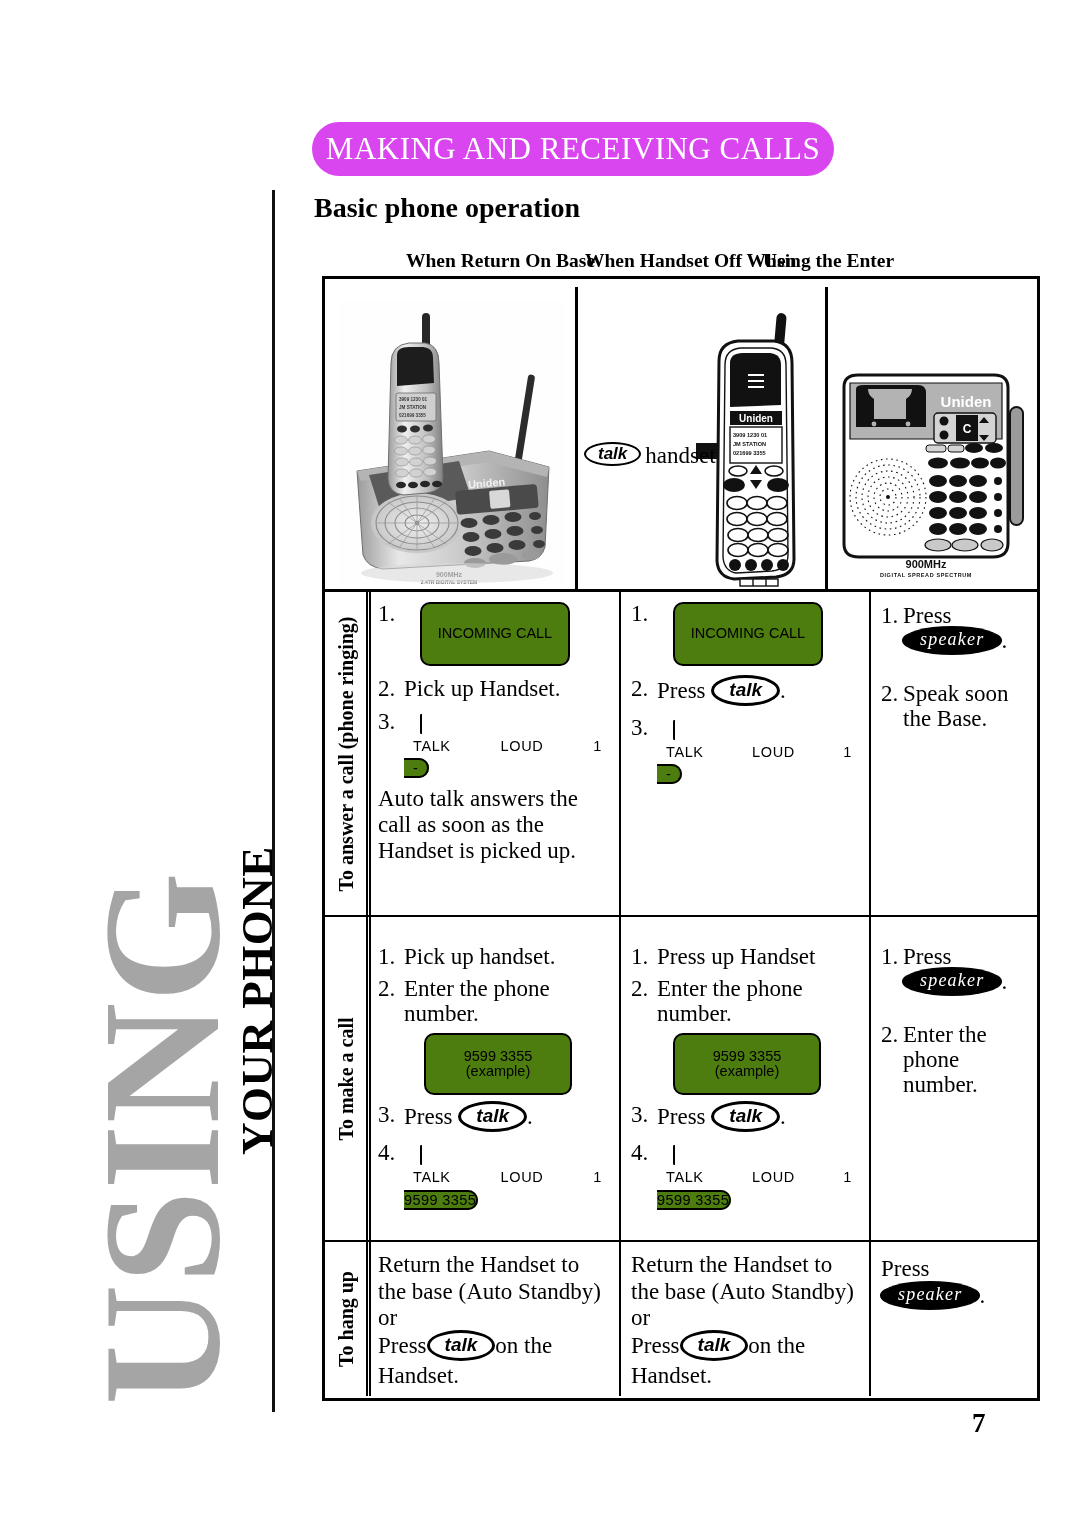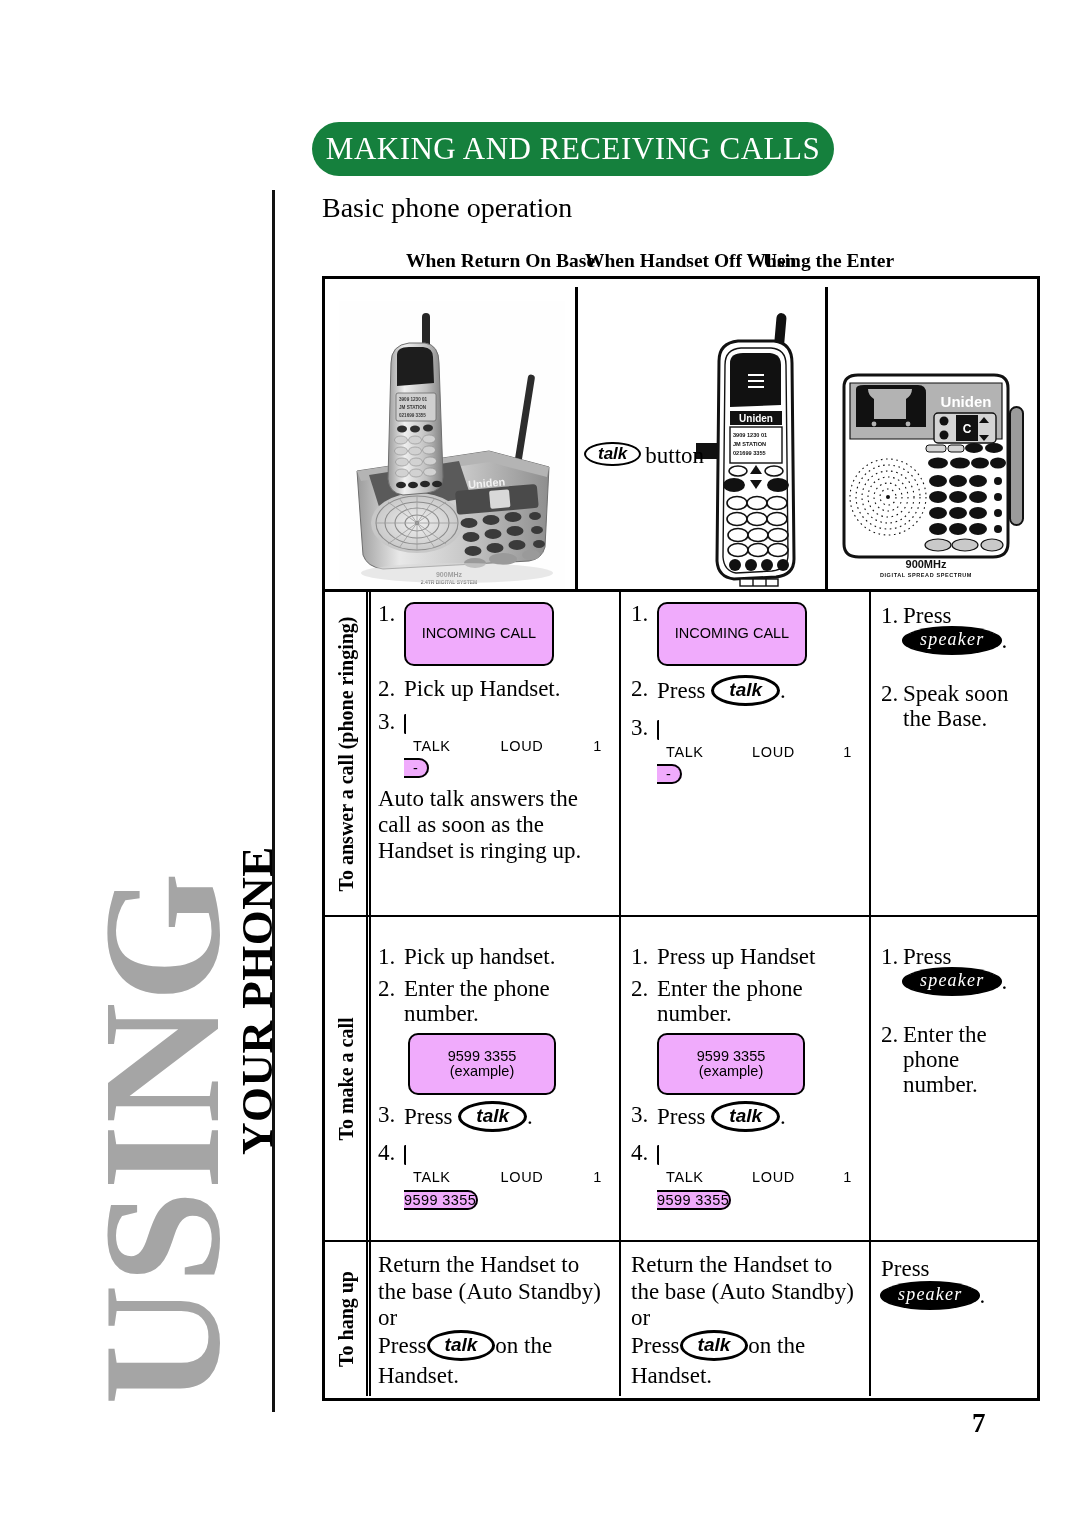--- a/index.html
+++ b/index.html
@@ -68,42 +68,41 @@
     height: 1533px;
   }
 
   
   #title-pill {
     position: absolute;
     left: 12px;
     top: 122px;
     width: 522px;
     height: 54px;
-    background: #15803d;
+    background: #d946ef;
     border-radius: 27px;
     display: flex;
     align-items: center;
     justify-content: center;
   }
   #title-pill-text {
     color: #ffffff;
     font-size: 31px;
     font-weight: normal;
     letter-spacing: 0.5px;
     font-family: "Liberation Serif", "DejaVu Serif", serif;
     text-transform: uppercase;
   }
 
   #section-heading {
     position: absolute;
     left: 14px;
     top: 192px;
     font-size: 28px;
-    font-weight: normal;
-    margin-left: 8px;
+    font-weight: bold;
   }
 
   
   .col-head {
     position: absolute;
     top: 250px;
     font-size: 19.5px;
     font-weight: bold;
     white-space: nowrap;
   }
@@ -201,22 +200,23 @@
   .plain-para { font-size: 23px; line-height: 1.16; }
 
   
   .lcd {
     border: 2.5px solid #000;
     border-radius: 10px;
     box-sizing: border-box;
     font-family: "Liberation Sans", "DejaVu Sans", sans-serif;
     font-size: 14.5px;
     color: #000;
-    background: #f0abfc;
+    background: #4d7c0f;
     position: relative;
+    margin-left: 16px;
   }
   .lcd-center {
     display: flex;
     align-items: center;
     justify-content: center;
     text-align: center;
     flex-direction: column;
   }
   .lcd-row {
     display: flex;
@@ -521,21 +521,21 @@
                 <circle cx="205" cy="272" r="6"></circle>
             </g>
 
             <rect x="162" y="286" width="38" height="7" fill="#ffffff" stroke="#111" stroke-width="1.4"></rect>
             <line x1="175" y1="286" x2="175" y2="293" stroke="#111" stroke-width="1.4"></line>
             <line x1="188" y1="286" x2="188" y2="293" stroke="#111" stroke-width="1.4"></line>
           </svg>
         </div>
         <div id="talk-callout">
           <span class="talk-pill">talk</span>
-          <span style="margin-left:4px;">button</span>
+          <span style="margin-left:4px;">handset</span>
         </div>
       </div>
 
       <div class="imgcell ic3">
         <div class="artwrap" id="draw-base">
           <svg width="200" height="270" viewBox="0 0 200 270">
             <rect x="0" y="0" width="200" height="270" fill="#ffffff"></rect>
 
             <rect x="176" y="92" width="13" height="118" rx="6.5" fill="#9b9b9b" stroke="#111" stroke-width="2"></rect>
 
@@ -642,21 +642,21 @@
               <span class="lcd lcd-talkloud">
                 <span class="lcd-row">
                   <span>TALK</span>
                   <span>LOUD</span>
                   <span>1</span>
                 </span>
                 <span class="lcd-sub">-</span>
               </span>
             </span>
           </div>
-          <div class="note">Auto talk answers the call as soon as the Handset is ringing up.</div>
+          <div class="note">Auto talk answers the call as soon as the Handset is picked up.</div>
         </div>
       </div>
 
       <div class="cell c2">
         <div class="steps">
           <div class="step">
             <span class="step-num">1.</span>
             <span class="step-body">
               <span class="lcd lcd-incoming lcd-center">
                 <span>INCOMING CALL</span>

